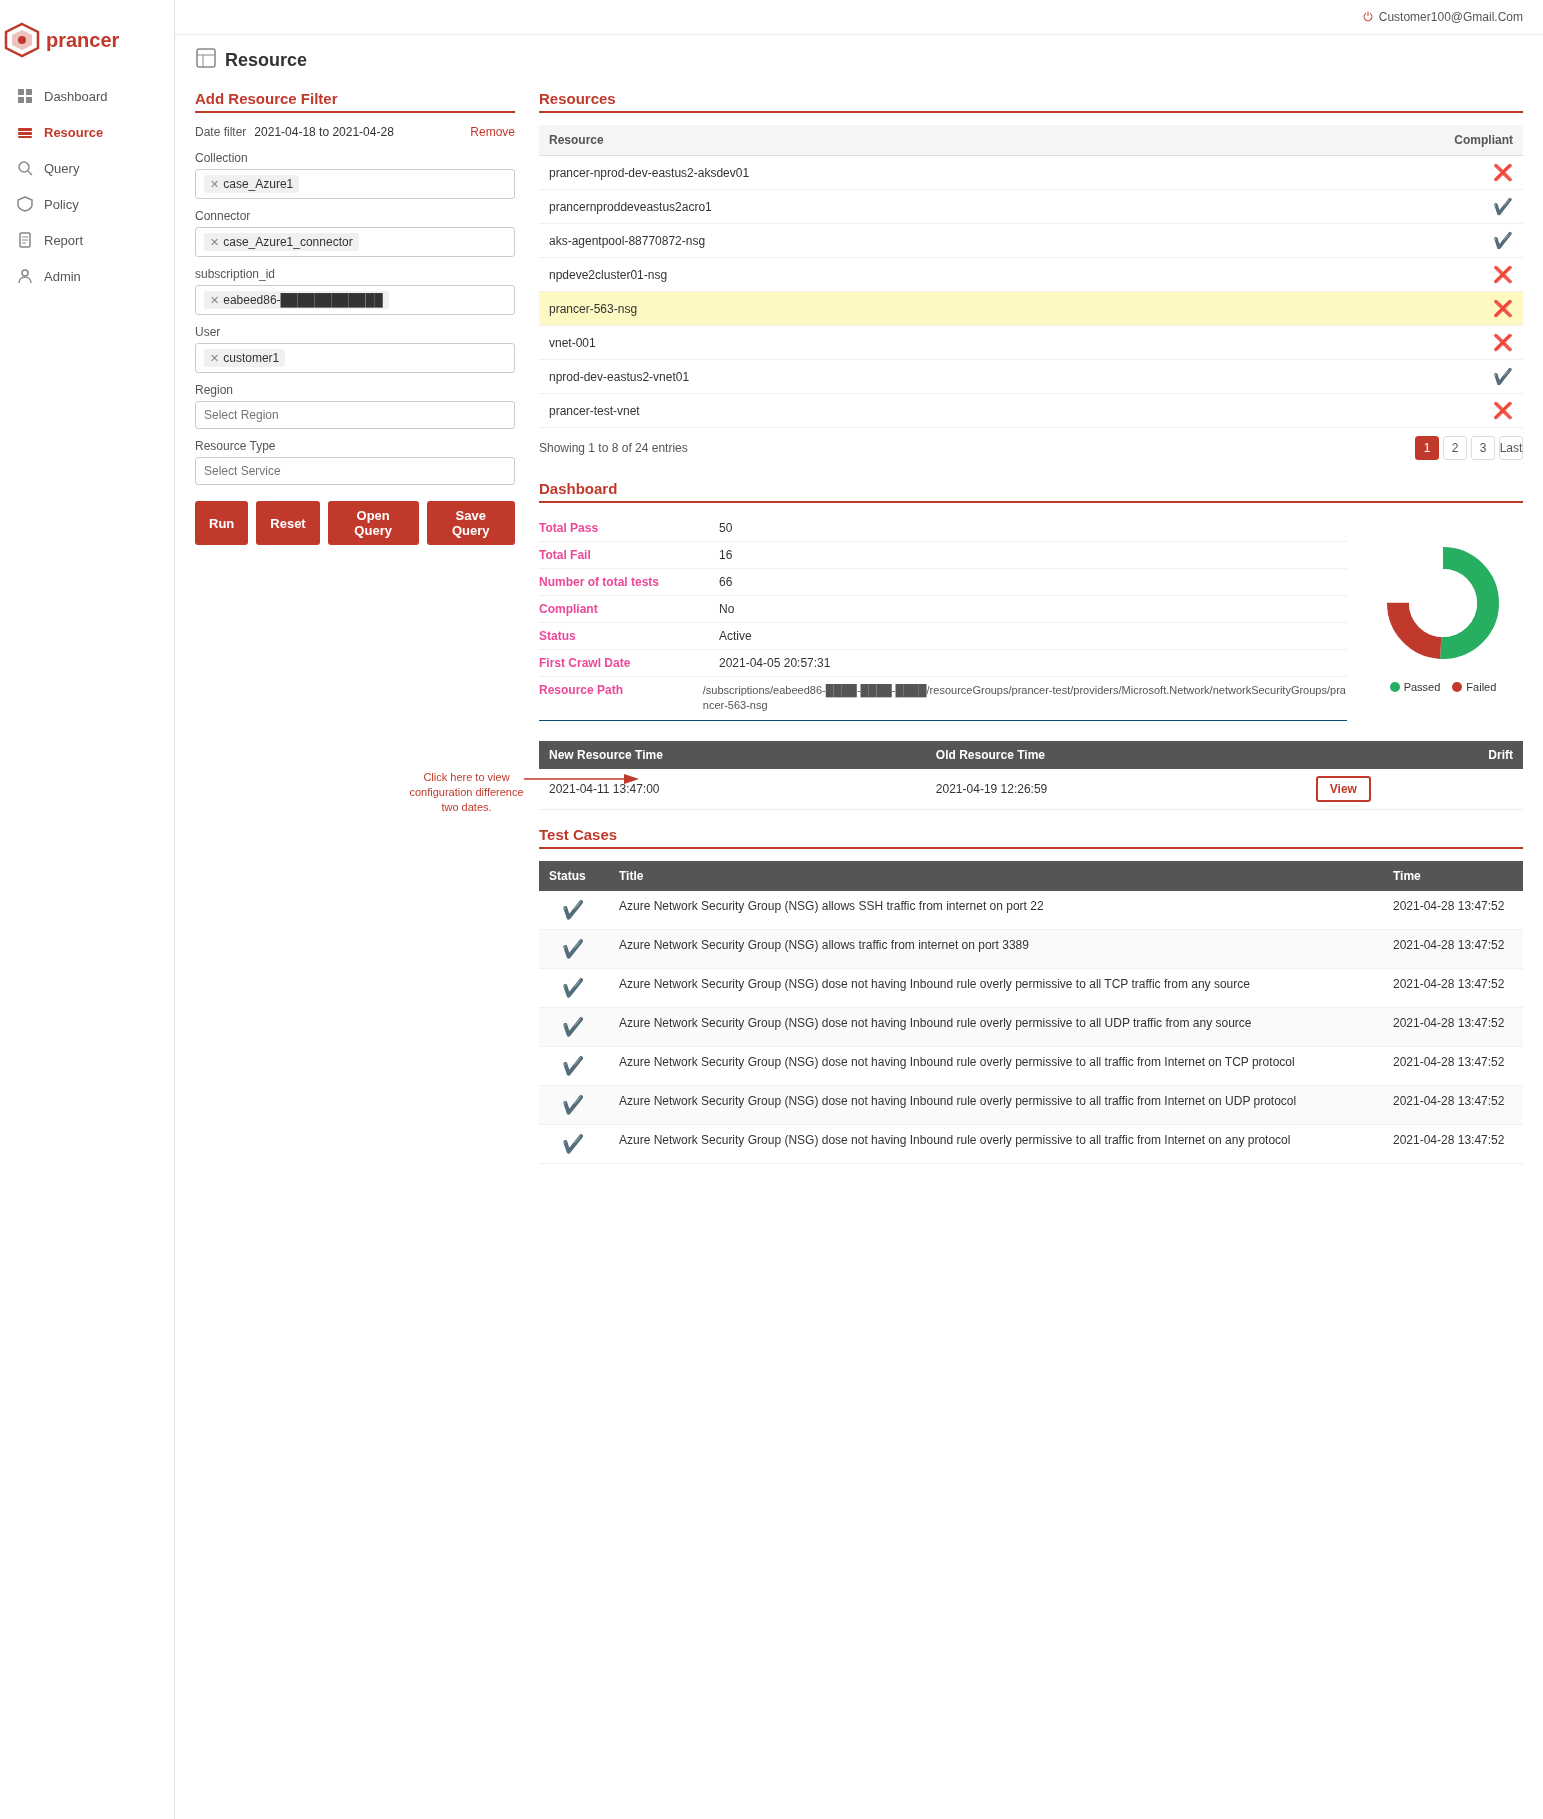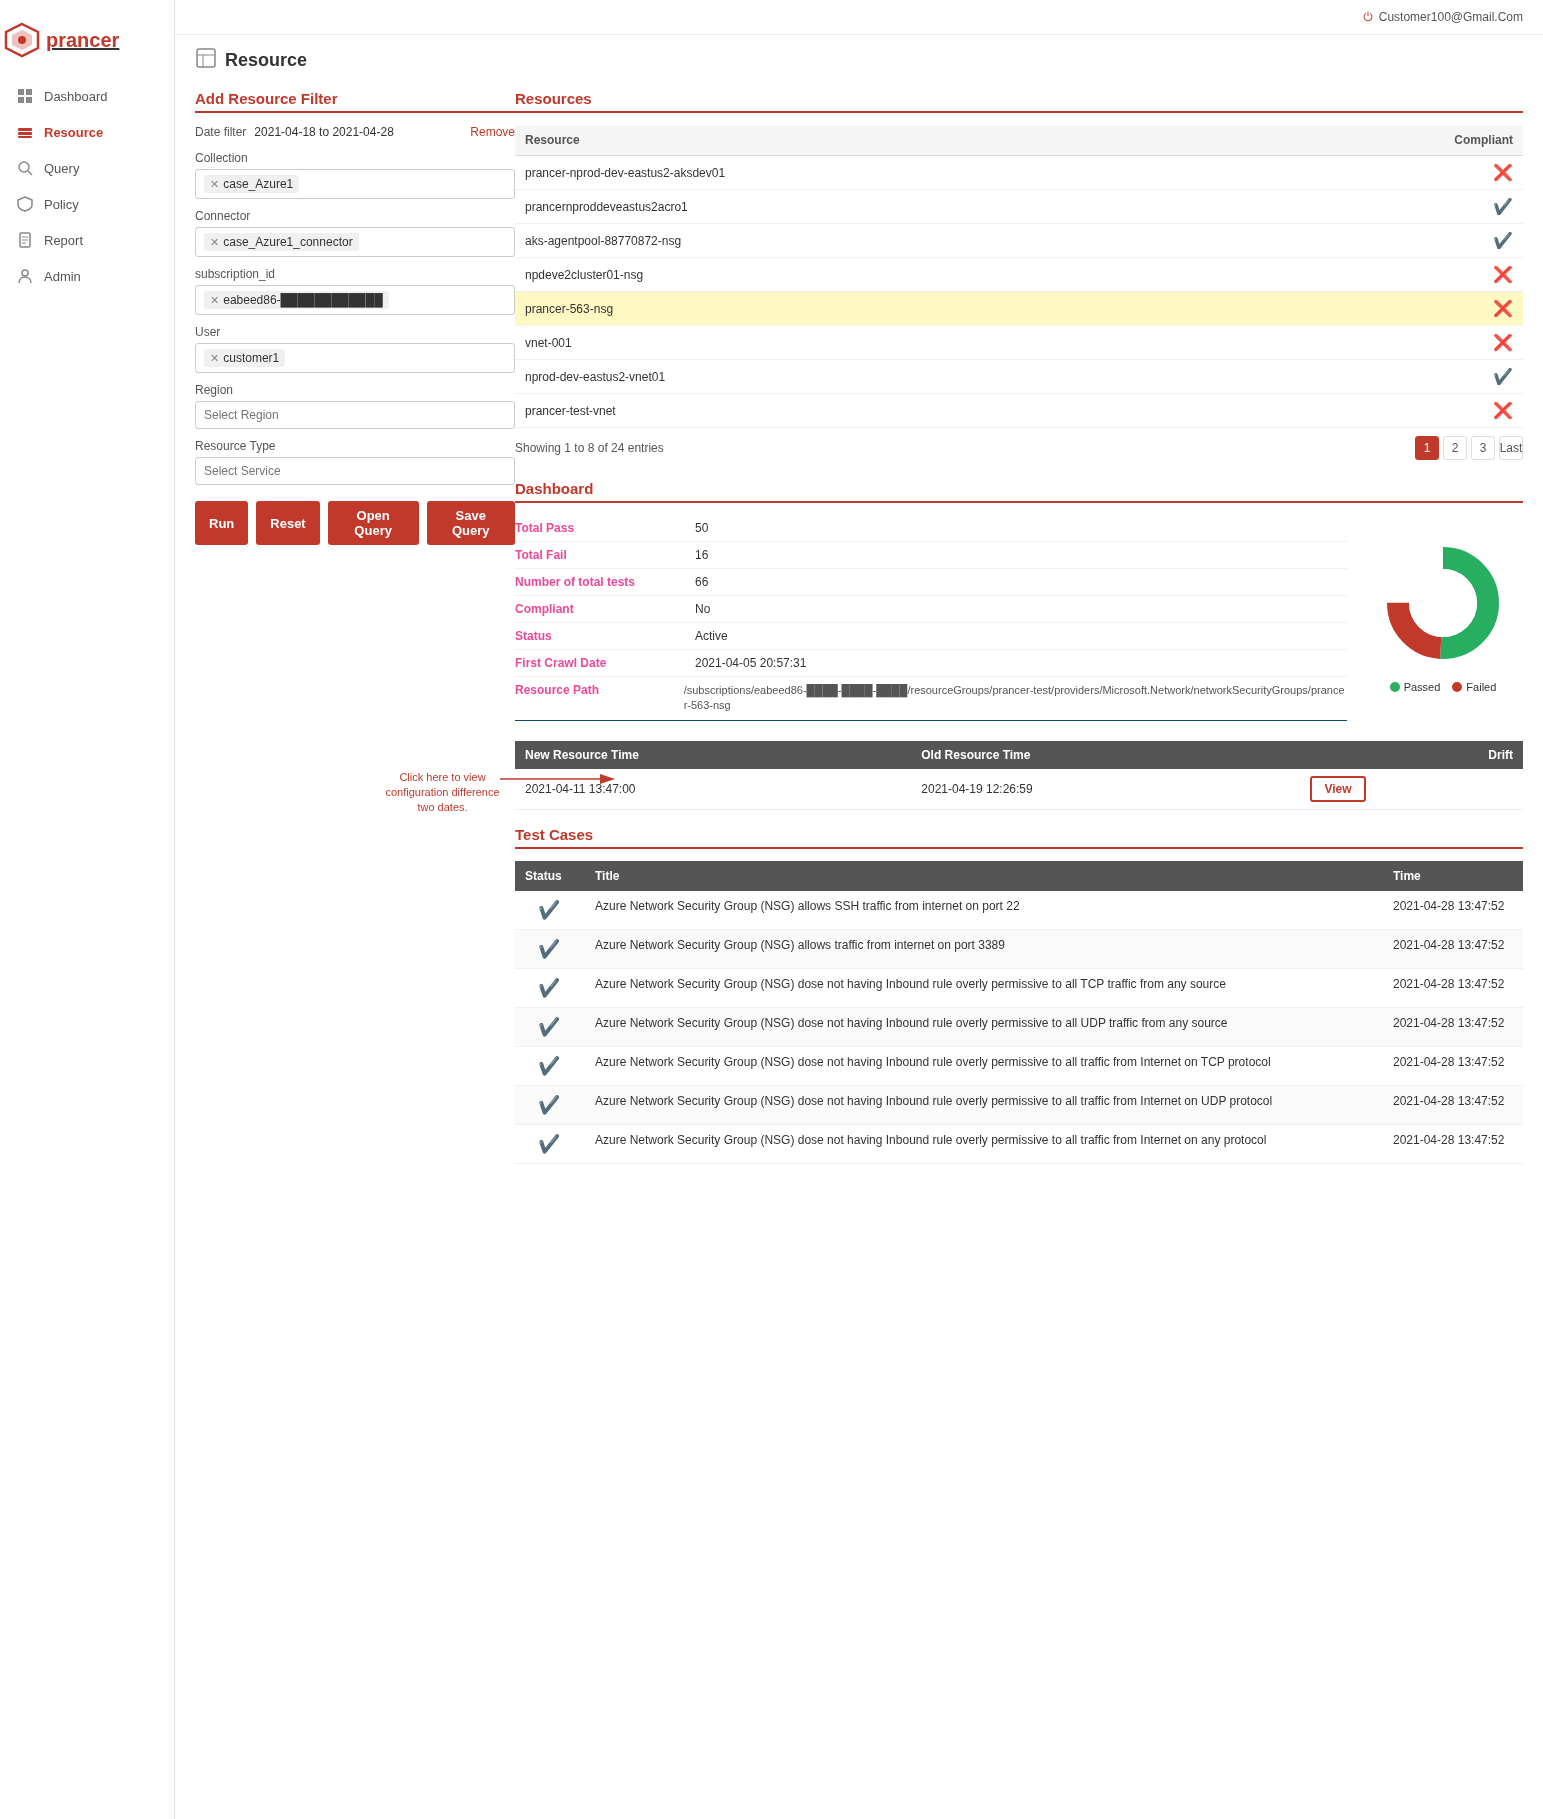--- a/index.html
+++ b/index.html
@@ -12,21 +12,20 @@
       background: #fff;
       border-right: 1px solid #e0e0e0;
       flex-shrink: 0;
       padding-top: 10px;
     }
     .sidebar-logo {
       padding: 12px 4px 20px;
       display: flex;
       align-items: center;
       gap: 6px;
-      text-decoration: underline;
     }
     .logo-icon {
       width: 36px;
       height: 36px;
     }
     .logo-text {
       font-size: 20px;
       font-weight: bold;
       color: #c0392b;
     }
@@ -62,20 +61,21 @@
       align-items: center;
       gap: 6px;
       font-size: 12px;
       color: #555;
     }
 
     
     .page-content {
       padding: 16px 20px;
       display: flex;
+      gap: 24px;
     }
 
     
     .page-title-bar {
       padding: 12px 20px 0;
       display: flex;
       align-items: center;
       gap: 8px;
       font-size: 18px;
       font-weight: bold;

